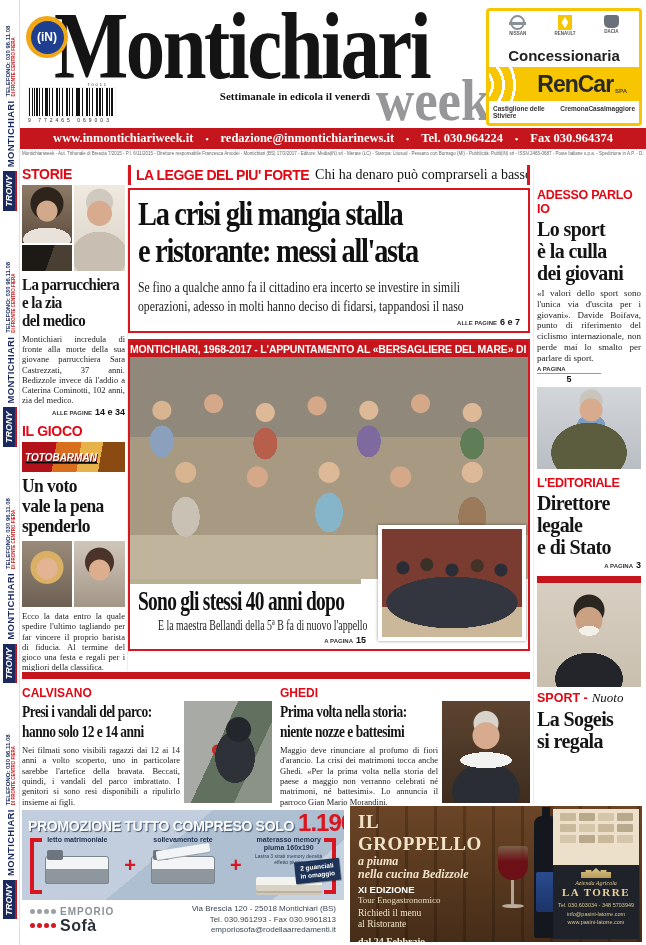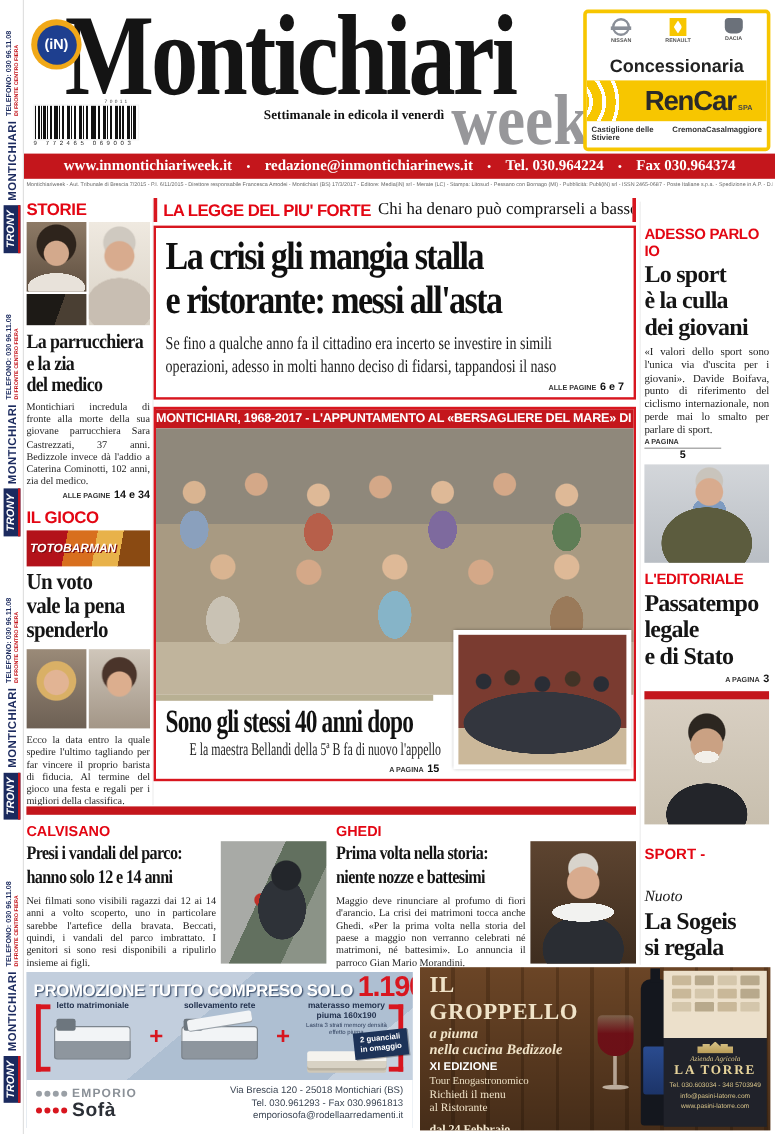--- a/index.html
+++ b/index.html
@@ -79,21 +79,21 @@
   .ph-dark { height:26px; background:linear-gradient(110deg,#1d1a16 0 55%,#4a3f33 55% 100%); }
   .ph-man { width:53px; height:86px; background:
       radial-gradient(circle at 50% 33%, #d8ab8e 0 12px, transparent 13px),
       radial-gradient(circle at 50% 20%, #cfc9c0 0 13px, transparent 14px),
       radial-gradient(ellipse 28px 24px at 50% 82%, #c8beb2 0 99%, transparent 100%),
       linear-gradient(#efe9e0,#d9d2c6); }
   .storie-headline { margin-top:5px; font:bold 17px "Liberation Serif", serif; line-height:1.06; color:#151515; letter-spacing:-.6px; }
   .storie-headline .condensed { transform:scaleX(.88); }
   .gioco-label { margin-top:6px; }
   .gioco-banner { margin-top:3px; height:30px; display:flex; align-items:center; padding-left:3px;
-      background:linear-gradient(100deg,#b3121a 0 32%,#d86f1e 32% 55%,#e8b24a 55% 75%,#8a4a12 75%); }
+      background:linear-gradient(100deg,#b3121a 0 32%,#d86f1e 32% 55%,#e8b24a 55% 75%,#8a4a12 75%);text-decoration:underline; }
   .gb-text { font:italic 900 10px "Liberation Sans", sans-serif; color:#fff; text-shadow:1px 1px 0 #7a0c10; }
   .gioco-headline { margin-top:4px; font:bold 19px "Liberation Serif", serif; line-height:1.05; letter-spacing:-.6px; color:#151515; }
   .gioco-headline .condensed { transform:scaleX(.92); }
   .gioco-photos { display:flex; gap:2px; margin-top:5px; }
   .ph-blonde { width:51px; height:66px; background:
       radial-gradient(circle at 50% 42%, #e2b494 0 10px, transparent 11px),
       radial-gradient(circle at 50% 40%, #d9b066 0 16px, transparent 17px),
       linear-gradient(#9a8a78,#6d6054); }
   .ph-brunette { width:53px; height:66px; background:
       radial-gradient(circle at 50% 44%, #dcae8e 0 10px, transparent 11px),
@@ -187,21 +187,21 @@
       radial-gradient(ellipse 14px 10px at 52% 46%, #7e9bc0 0 99%, transparent 100%),
       linear-gradient(#d3d6da,#b9bec4); }
   .ed-label { margin-top:7px; }
   .red-bar-sm { height:7px; background:#c4161c; margin-top:6px; }
   .ph-editorial { height:104px; background:
       radial-gradient(ellipse 10px 5px at 50% 46%, #f2efe9 0 99%, transparent 100%),
       radial-gradient(circle at 50% 36%, #caa183 0 13px, transparent 14px),
       radial-gradient(circle at 50% 26%, #2c2620 0 15px, transparent 16px),
       radial-gradient(ellipse 34px 26px at 50% 92%, #23252a 0 99%, transparent 100%),
       linear-gradient(#d8cfc2,#c8bfae); }
-  .sport-label { margin-top:18px; display:flex; gap:20px; align-items:baseline;flex-direction:column; }
+  .sport-label { margin-top:3px; display:flex; gap:4px; align-items:baseline; }
   .sport-red { font:900 12.5px "Liberation Sans", sans-serif; color:var(--labelred); }
   .sport-sub { font:italic 13px "Liberation Serif", serif; color:#111; }
 
   
   .ad-sofa { position:absolute; left:22px; top:810px; width:322px; height:130px; overflow:hidden;
       background:linear-gradient(140deg,#c2cedd 0 40%,#aebfd2 40% 75%,#c6d2e0 75%); }
   .as-head { padding:3px 6px 0; display:flex; align-items:baseline; gap:4px; }
   .as-promo { font:900 14px "Liberation Sans", sans-serif; color:#fff; text-shadow:1px 1px 1px rgba(40,60,90,.85); letter-spacing:-.3px; white-space:nowrap; }
   .as-price { font:900 24px "Liberation Sans", sans-serif; color:var(--red); letter-spacing:-1px; line-height:.8; }
   .as-main { position:relative; display:flex; align-items:flex-start; justify-content:center; gap:6px; height:62px; margin-top:2px; }
@@ -469,21 +469,21 @@
     </div>
     <div class="cr-body">«I valori dello sport sono l'unica via d'uscita per i giovani». Davide Boifava, punto di riferimento del ciclismo internazionale, non perde mai lo smalto per parlare di sport.</div>
     <div class="ref-stack">
       <span class="pr-label">A PAGINA</span>
       <span class="pr-pages">5</span>
     </div>
     <div class="ph ph-boifava"></div>
 
     <div class="cr-label ed-label">L'EDITORIALE</div>
     <div class="cr-headline">
-      <span class="condensed">Passatempo</span>
+      <span class="condensed">Direttore</span>
       <span class="condensed">legale</span>
       <span class="condensed">e di Stato</span>
     </div>
     <div class="page-ref">
       <span class="pr-label">A PAGINA</span>
       <span class="pr-pages">3</span>
     </div>
 
     <div class="red-bar-sm"></div>
     <div class="ph ph-editorial"></div>

